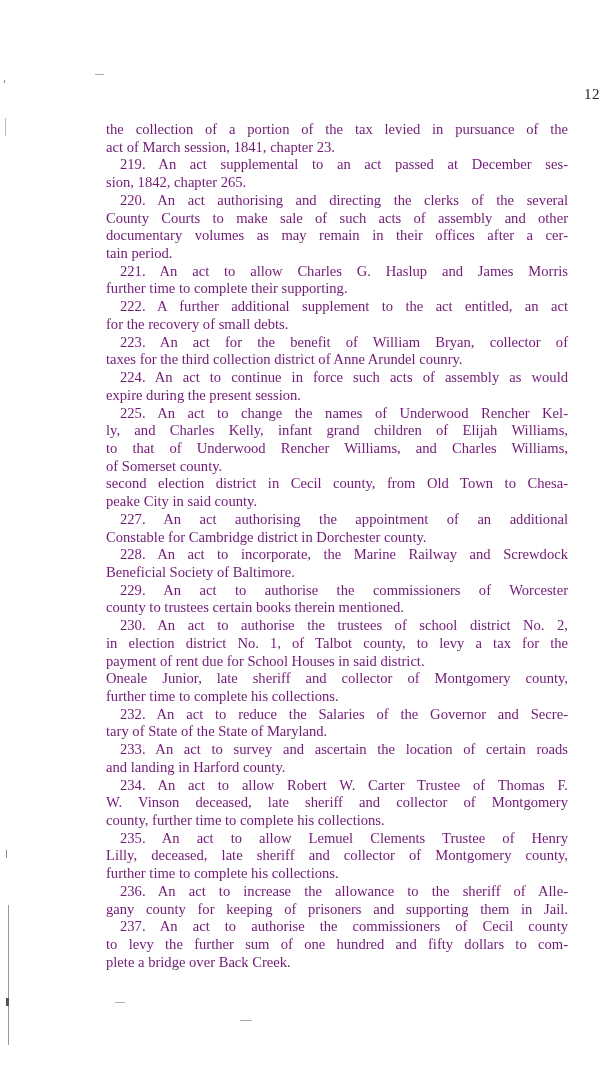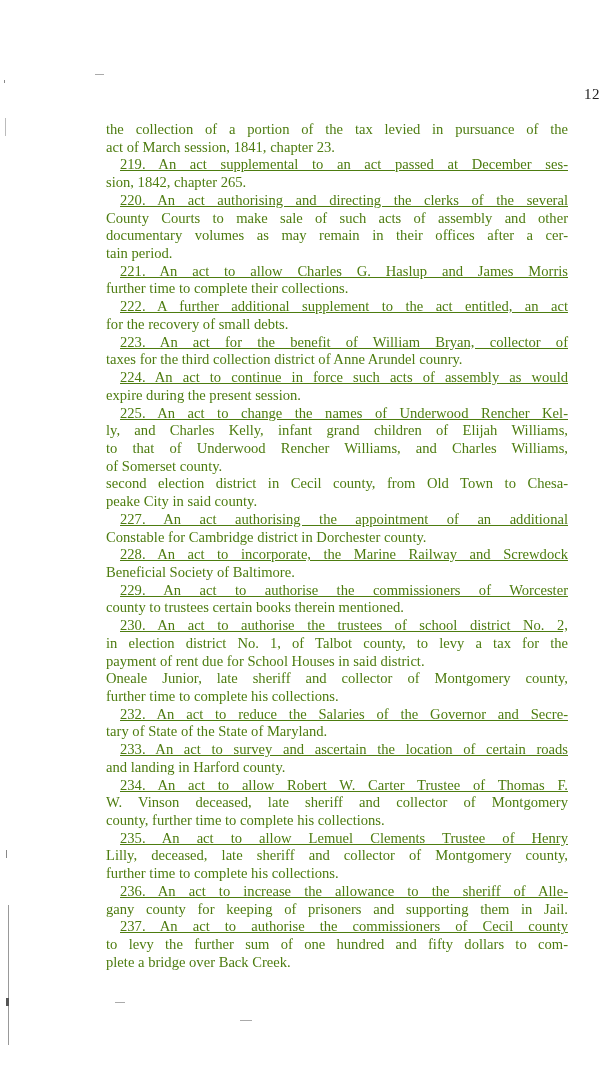--- a/index.html
+++ b/index.html
@@ -4,46 +4,46 @@
 <style>
   html, body { margin: 0; padding: 0; background: #ffffff; }
   body { width: 600px; height: 1078px; position: relative; overflow: hidden; }
   .page-number {
     position: absolute; top: 86px; left: 0; width: 600px; text-align: right;
     font-family: "Liberation Serif", serif; font-size: 15px; color: #222; letter-spacing: 0.5px;
   }
   .text-block {
     position: absolute; top: 121px; left: 106px; width: 462px;
     font-family: "Liberation Serif", serif; font-size: 14.6px; line-height: 17.72px;
-    color: #4d7c0f;
+    color: #701a75;
   }
   .line { white-space: nowrap; text-align: justify; text-align-last: justify; height: 17.72px; overflow: visible; }
   .line.last { text-align-last: left; }
-  .line.indent { padding-left: 14px; text-decoration: underline; }
+  .line.indent { padding-left: 14px; }
   .mark { position: absolute; background: #888; }
   .dash { position: absolute; height: 1px; background: #aaa; }
 </style>
 </head>
 <body>
 
 <div>
   <div class="dash" style="left:95px;top:74px;width:9px;"></div>
   <div class="page-number">12</div>
 
   <div class="text-block" id="text-block">
       <div class="line">the collection of a portion of the tax levied in pursuance of the</div>
       <div class="line last">act of March session, 1841, chapter 23.</div>
       <div class="line indent">219. An act supplemental to an act passed at December ses-</div>
       <div class="line last">sion, 1842, chapter 265.</div>
       <div class="line indent">220. An act authorising and directing the clerks of the several</div>
       <div class="line">County Courts to make sale of such acts of assembly and other</div>
       <div class="line">documentary volumes as may remain in their offices after a cer-</div>
       <div class="line last">tain period.</div>
       <div class="line indent">221. An act to allow Charles G. Haslup and James Morris</div>
-      <div class="line last">further time to complete their collections.</div>
+      <div class="line last">further time to complete their supporting.</div>
       <div class="line indent">222. A further additional supplement to the act entitled, an act</div>
       <div class="line last">for the recovery of small debts.</div>
       <div class="line indent">223. An act for the benefit of William Bryan, collector of</div>
       <div class="line last">taxes for the third collection district of Anne Arundel counry.</div>
       <div class="line indent">224. An act to continue in force such acts of assembly as would</div>
       <div class="line last">expire during the present session.</div>
       <div class="line indent">225. An act to change the names of Underwood Rencher Kel-</div>
       <div class="line">ly, and Charles Kelly, infant grand children of Elijah Williams,</div>
       <div class="line">to that of Underwood Rencher Williams, and Charles Williams,</div>
       <div class="line last">of Somerset county.</div>

